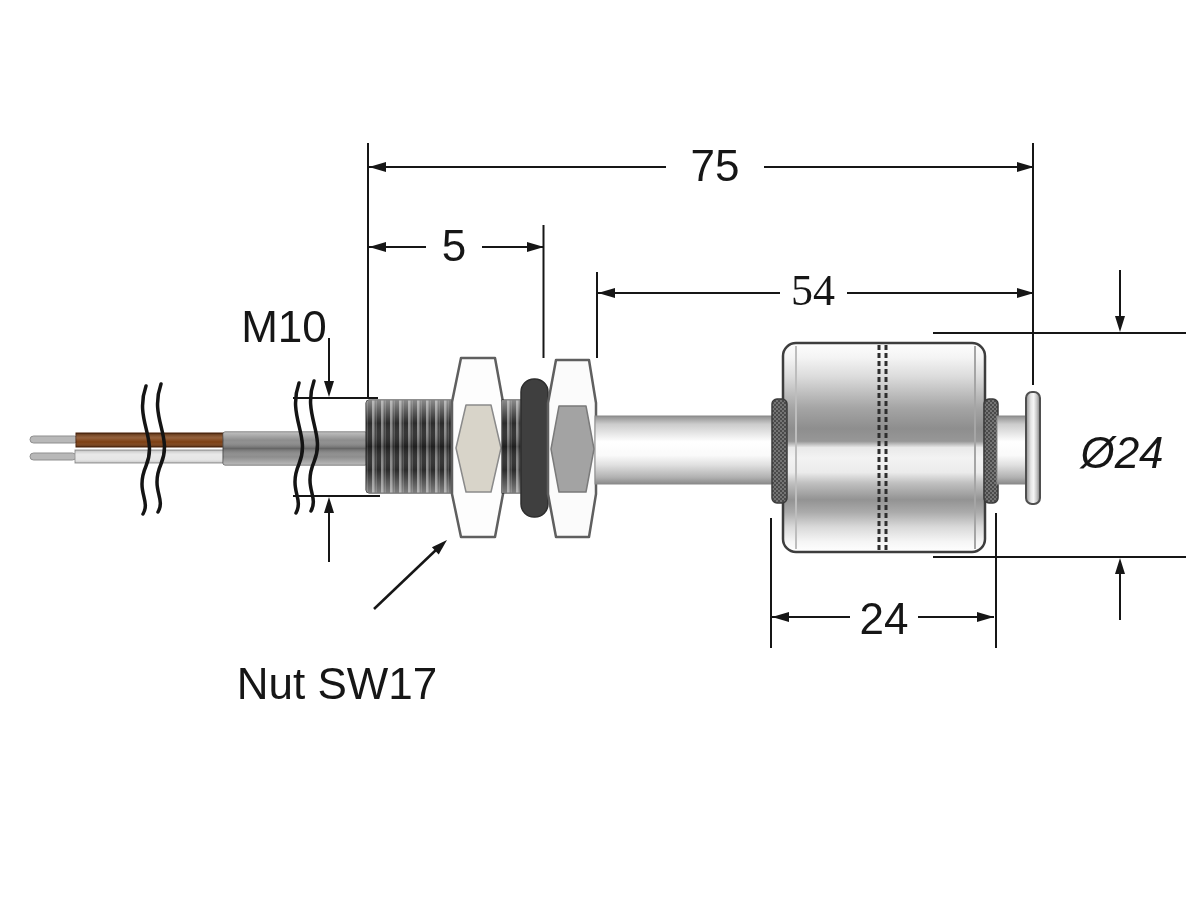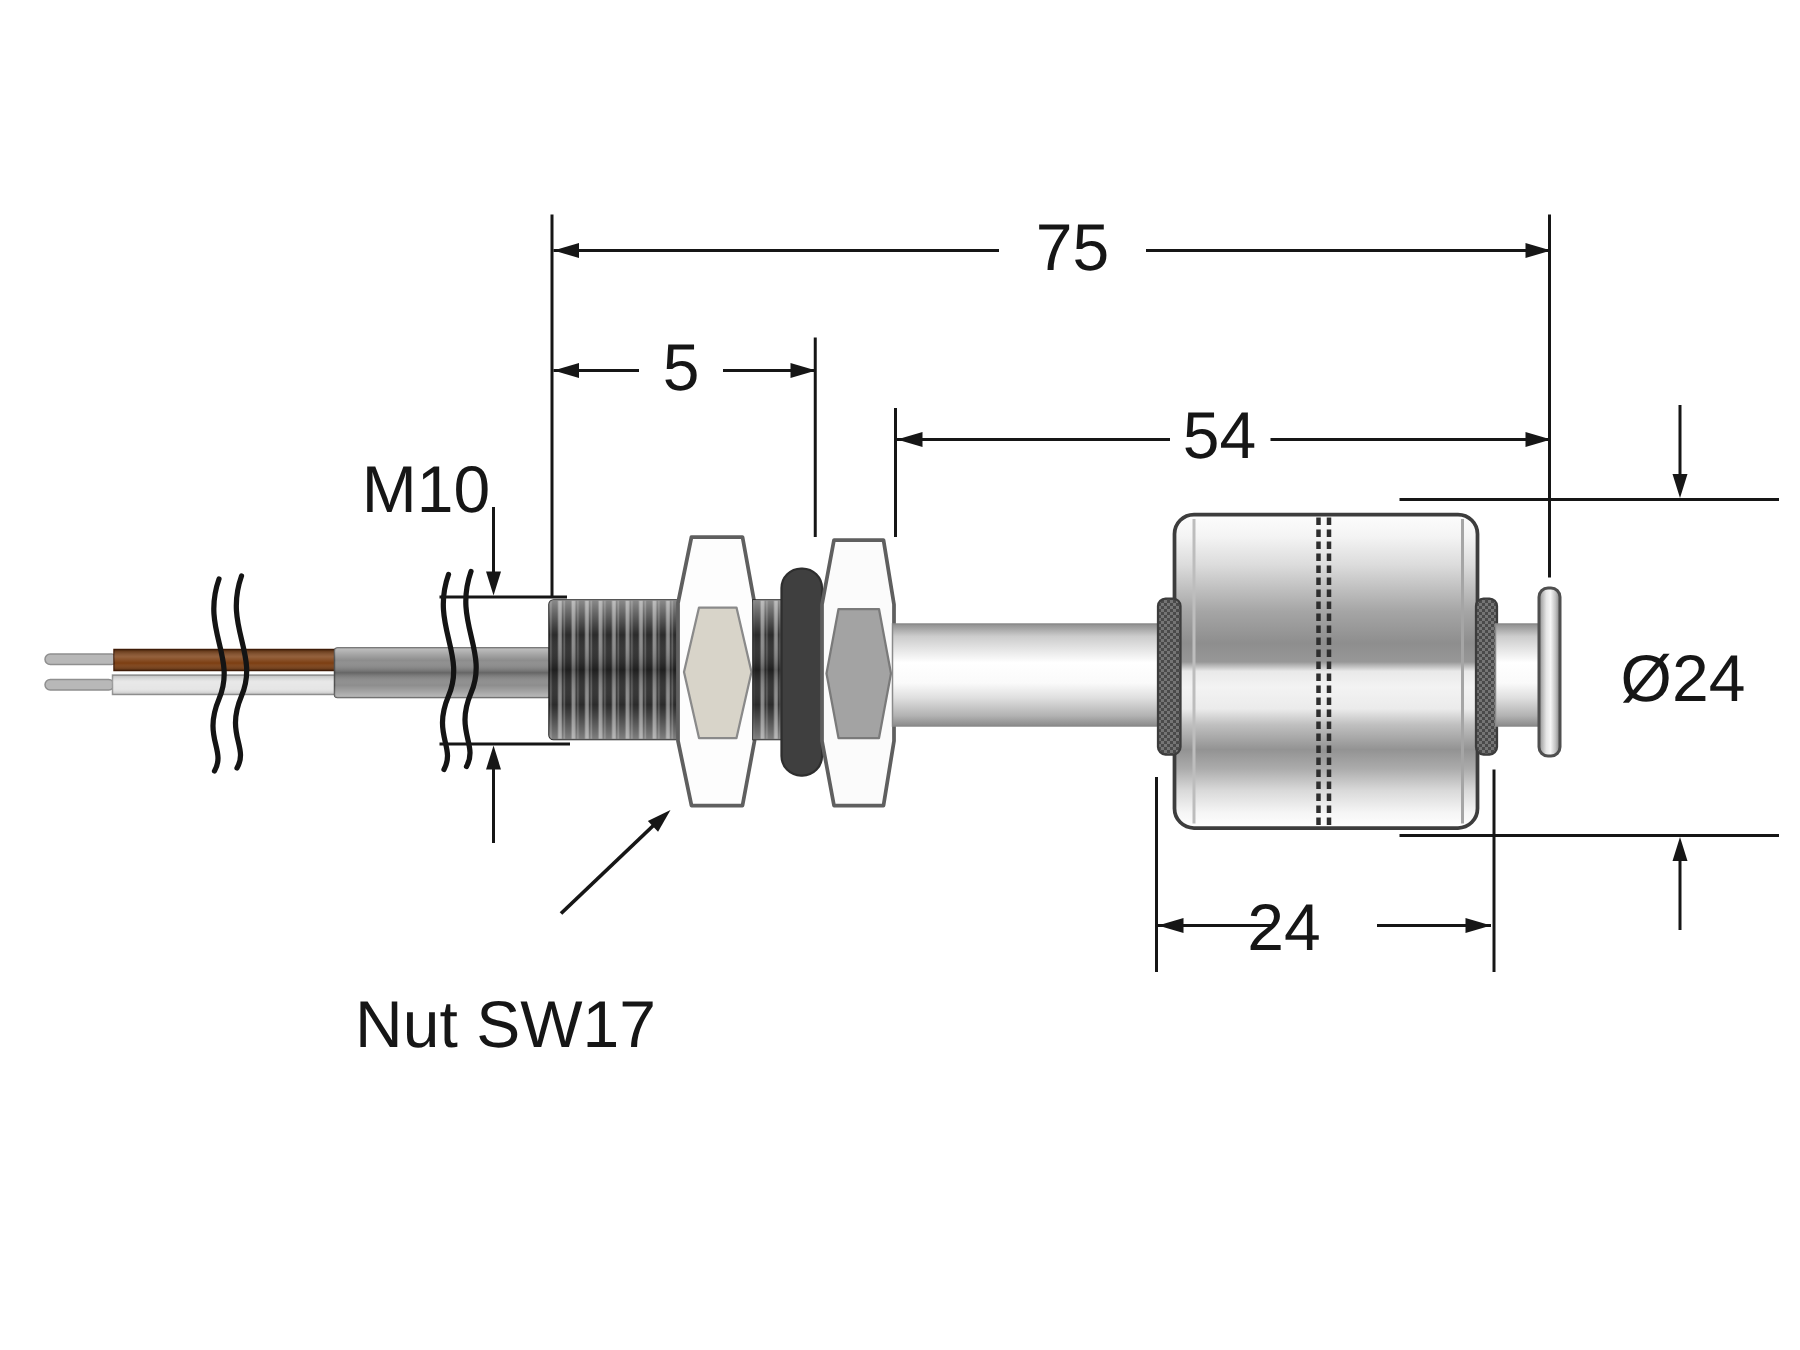--- a/index.html
+++ b/index.html
@@ -211,18 +211,18 @@
       <polygon points="1120,332 1115,316 1125,316"></polygon>
       <polygon points="1120,558 1115,574 1125,574"></polygon>
       <polygon points="772,617 789,612 789,622"></polygon>
       <polygon points="994,617 977,612 977,622"></polygon>
       <polygon points="447,540 438.7,554.5 431.9,547.3"></polygon>
     </g>
   </svg>
 
   <div class="dim-label" style="left:715px; top:166px;">75</div>
   <div class="dim-label" style="left:454px; top:246px;">5</div>
-  <div class="dim-label" style="left:813px; top:291px;">54</div>
+  <div class="dim-label" style="left:813px; top:291px;font-family:Liberation Serif, serif;">54</div>
   <div class="dim-label" style="left:284px; top:327px;">M10</div>
-  <div class="dim-label" style="left:1122px; top:453px;">Ø24</div>
-  <div class="dim-label" style="left:856px; top:619px;">24</div>
+  <div class="dim-label" style="left:1122px; top:453px;font-style:italic;">Ø24</div>
+  <div class="dim-label" style="left:884px; top:619px;">24</div>
   <div class="dim-label" style="left:337px; top:657px;margin-top:27px;">Nut SW17</div>
 </div>
 
 </body></html>

